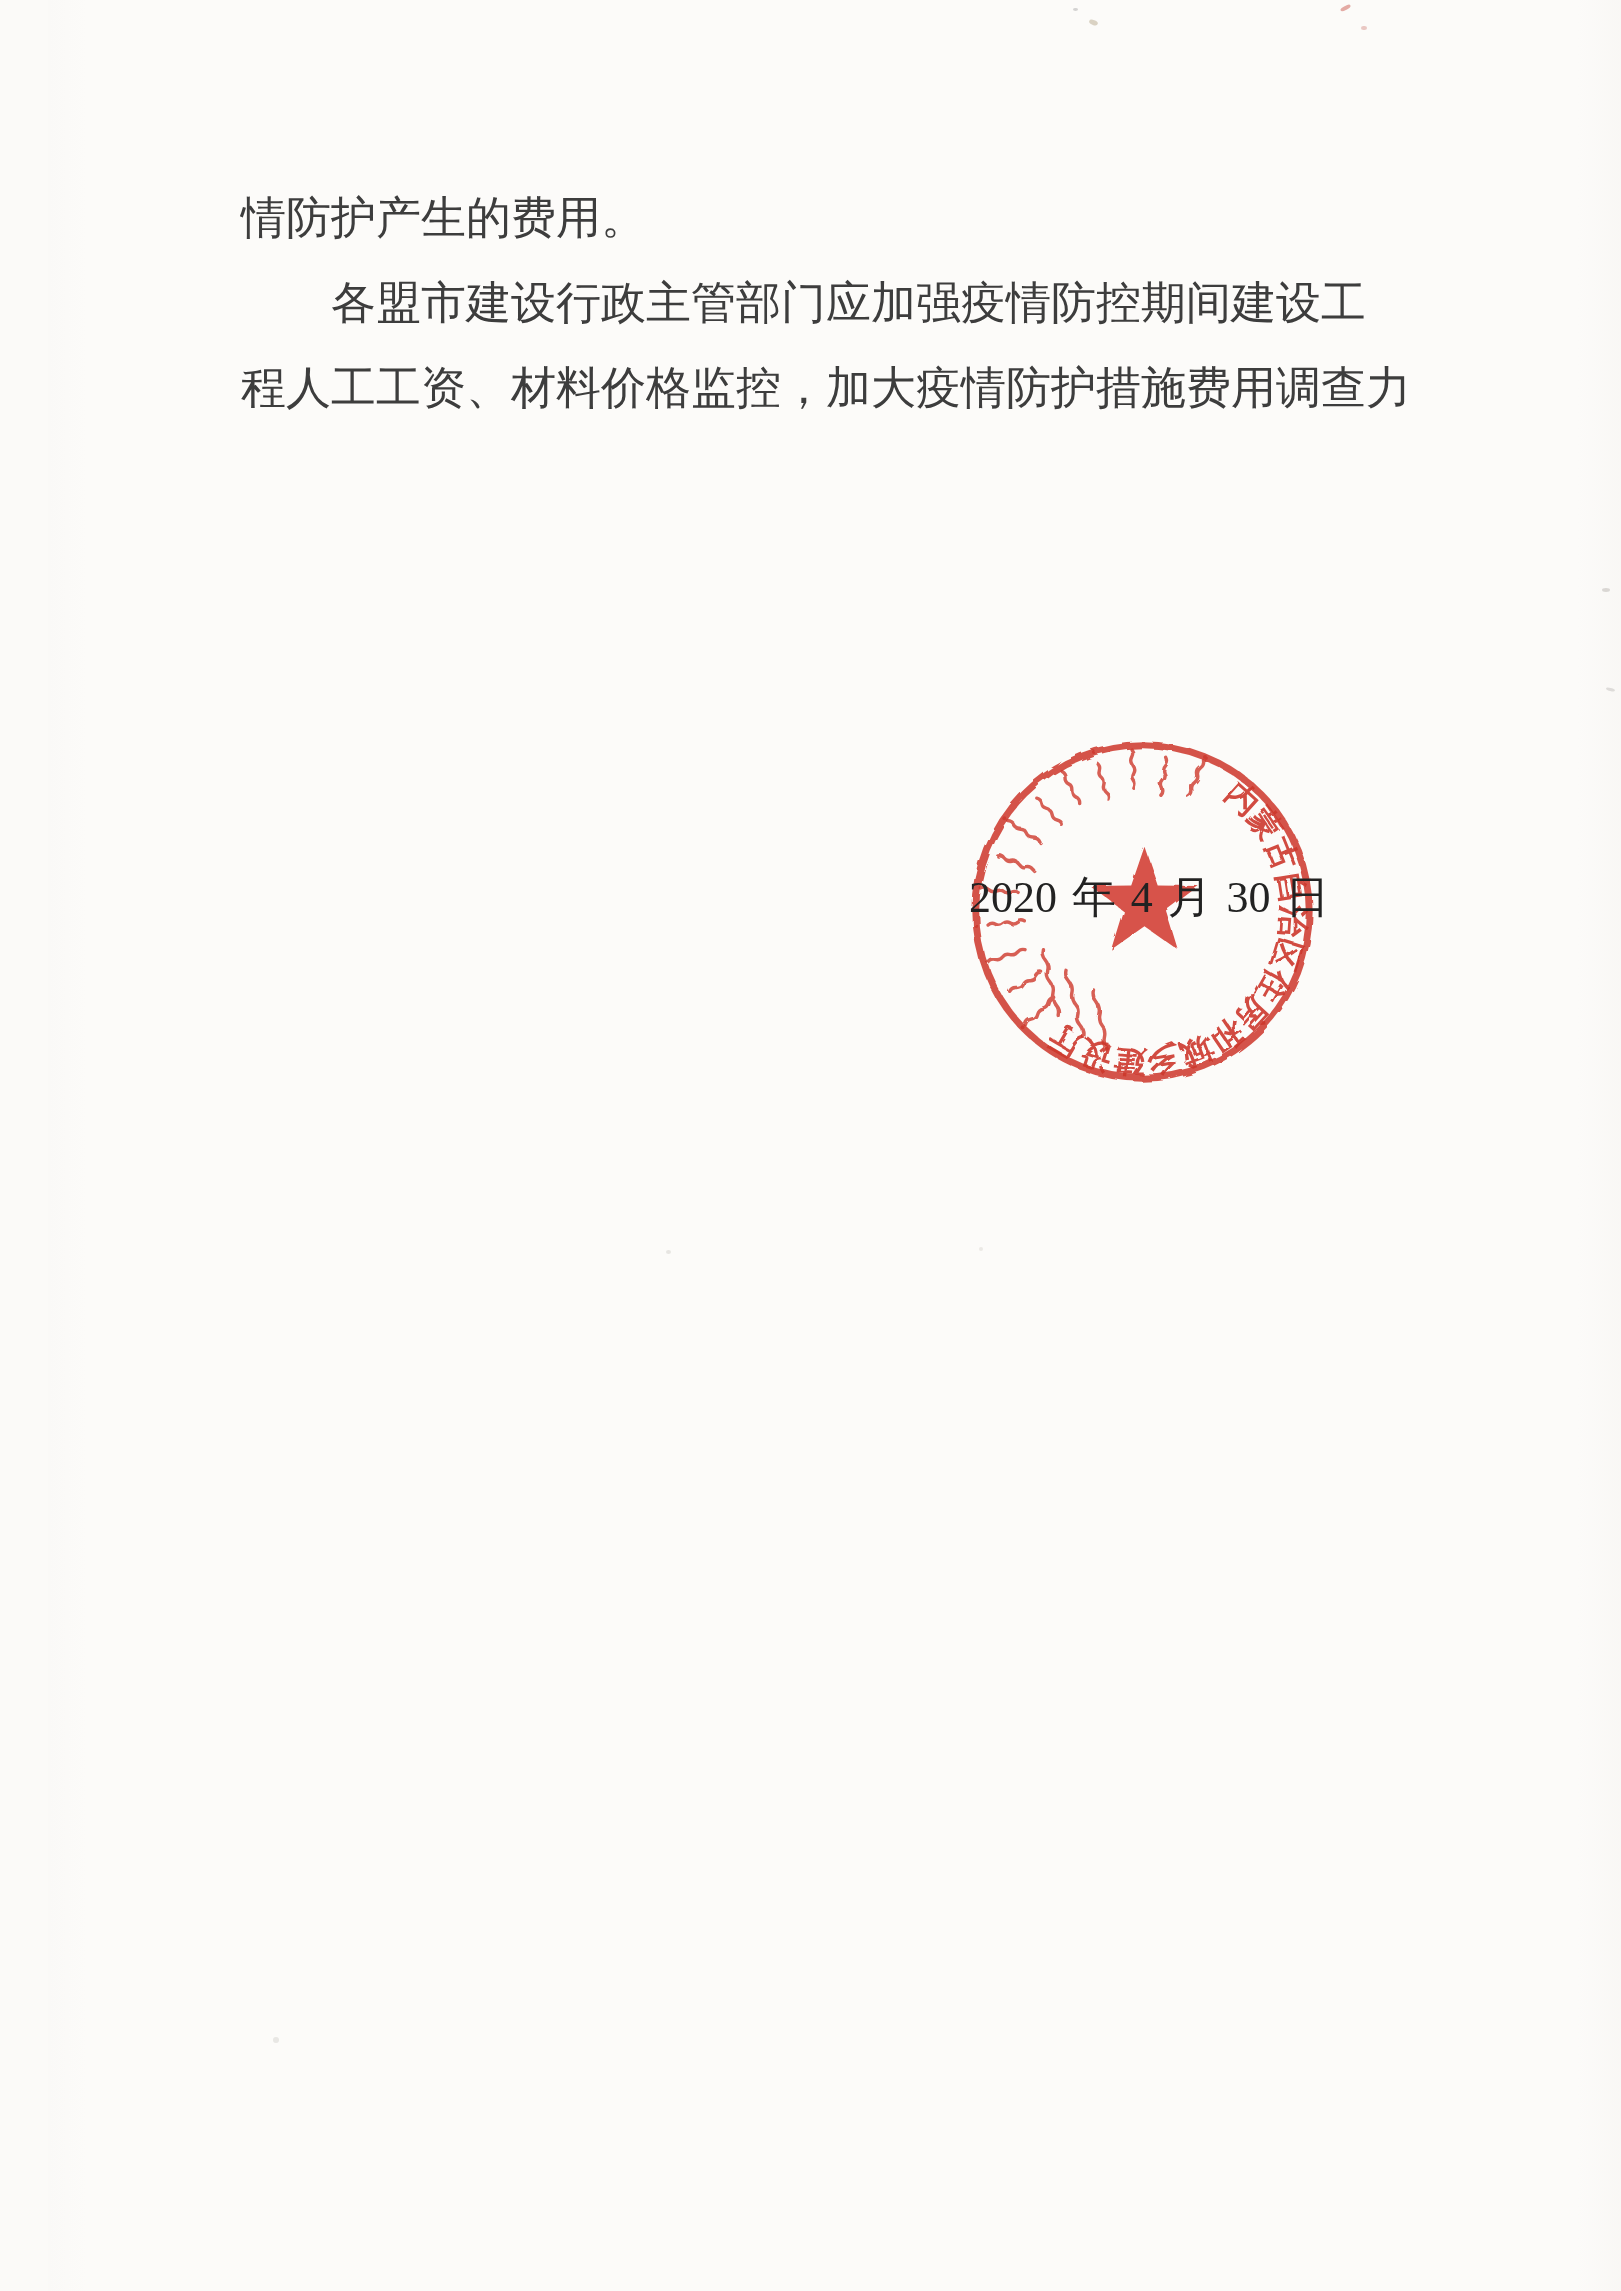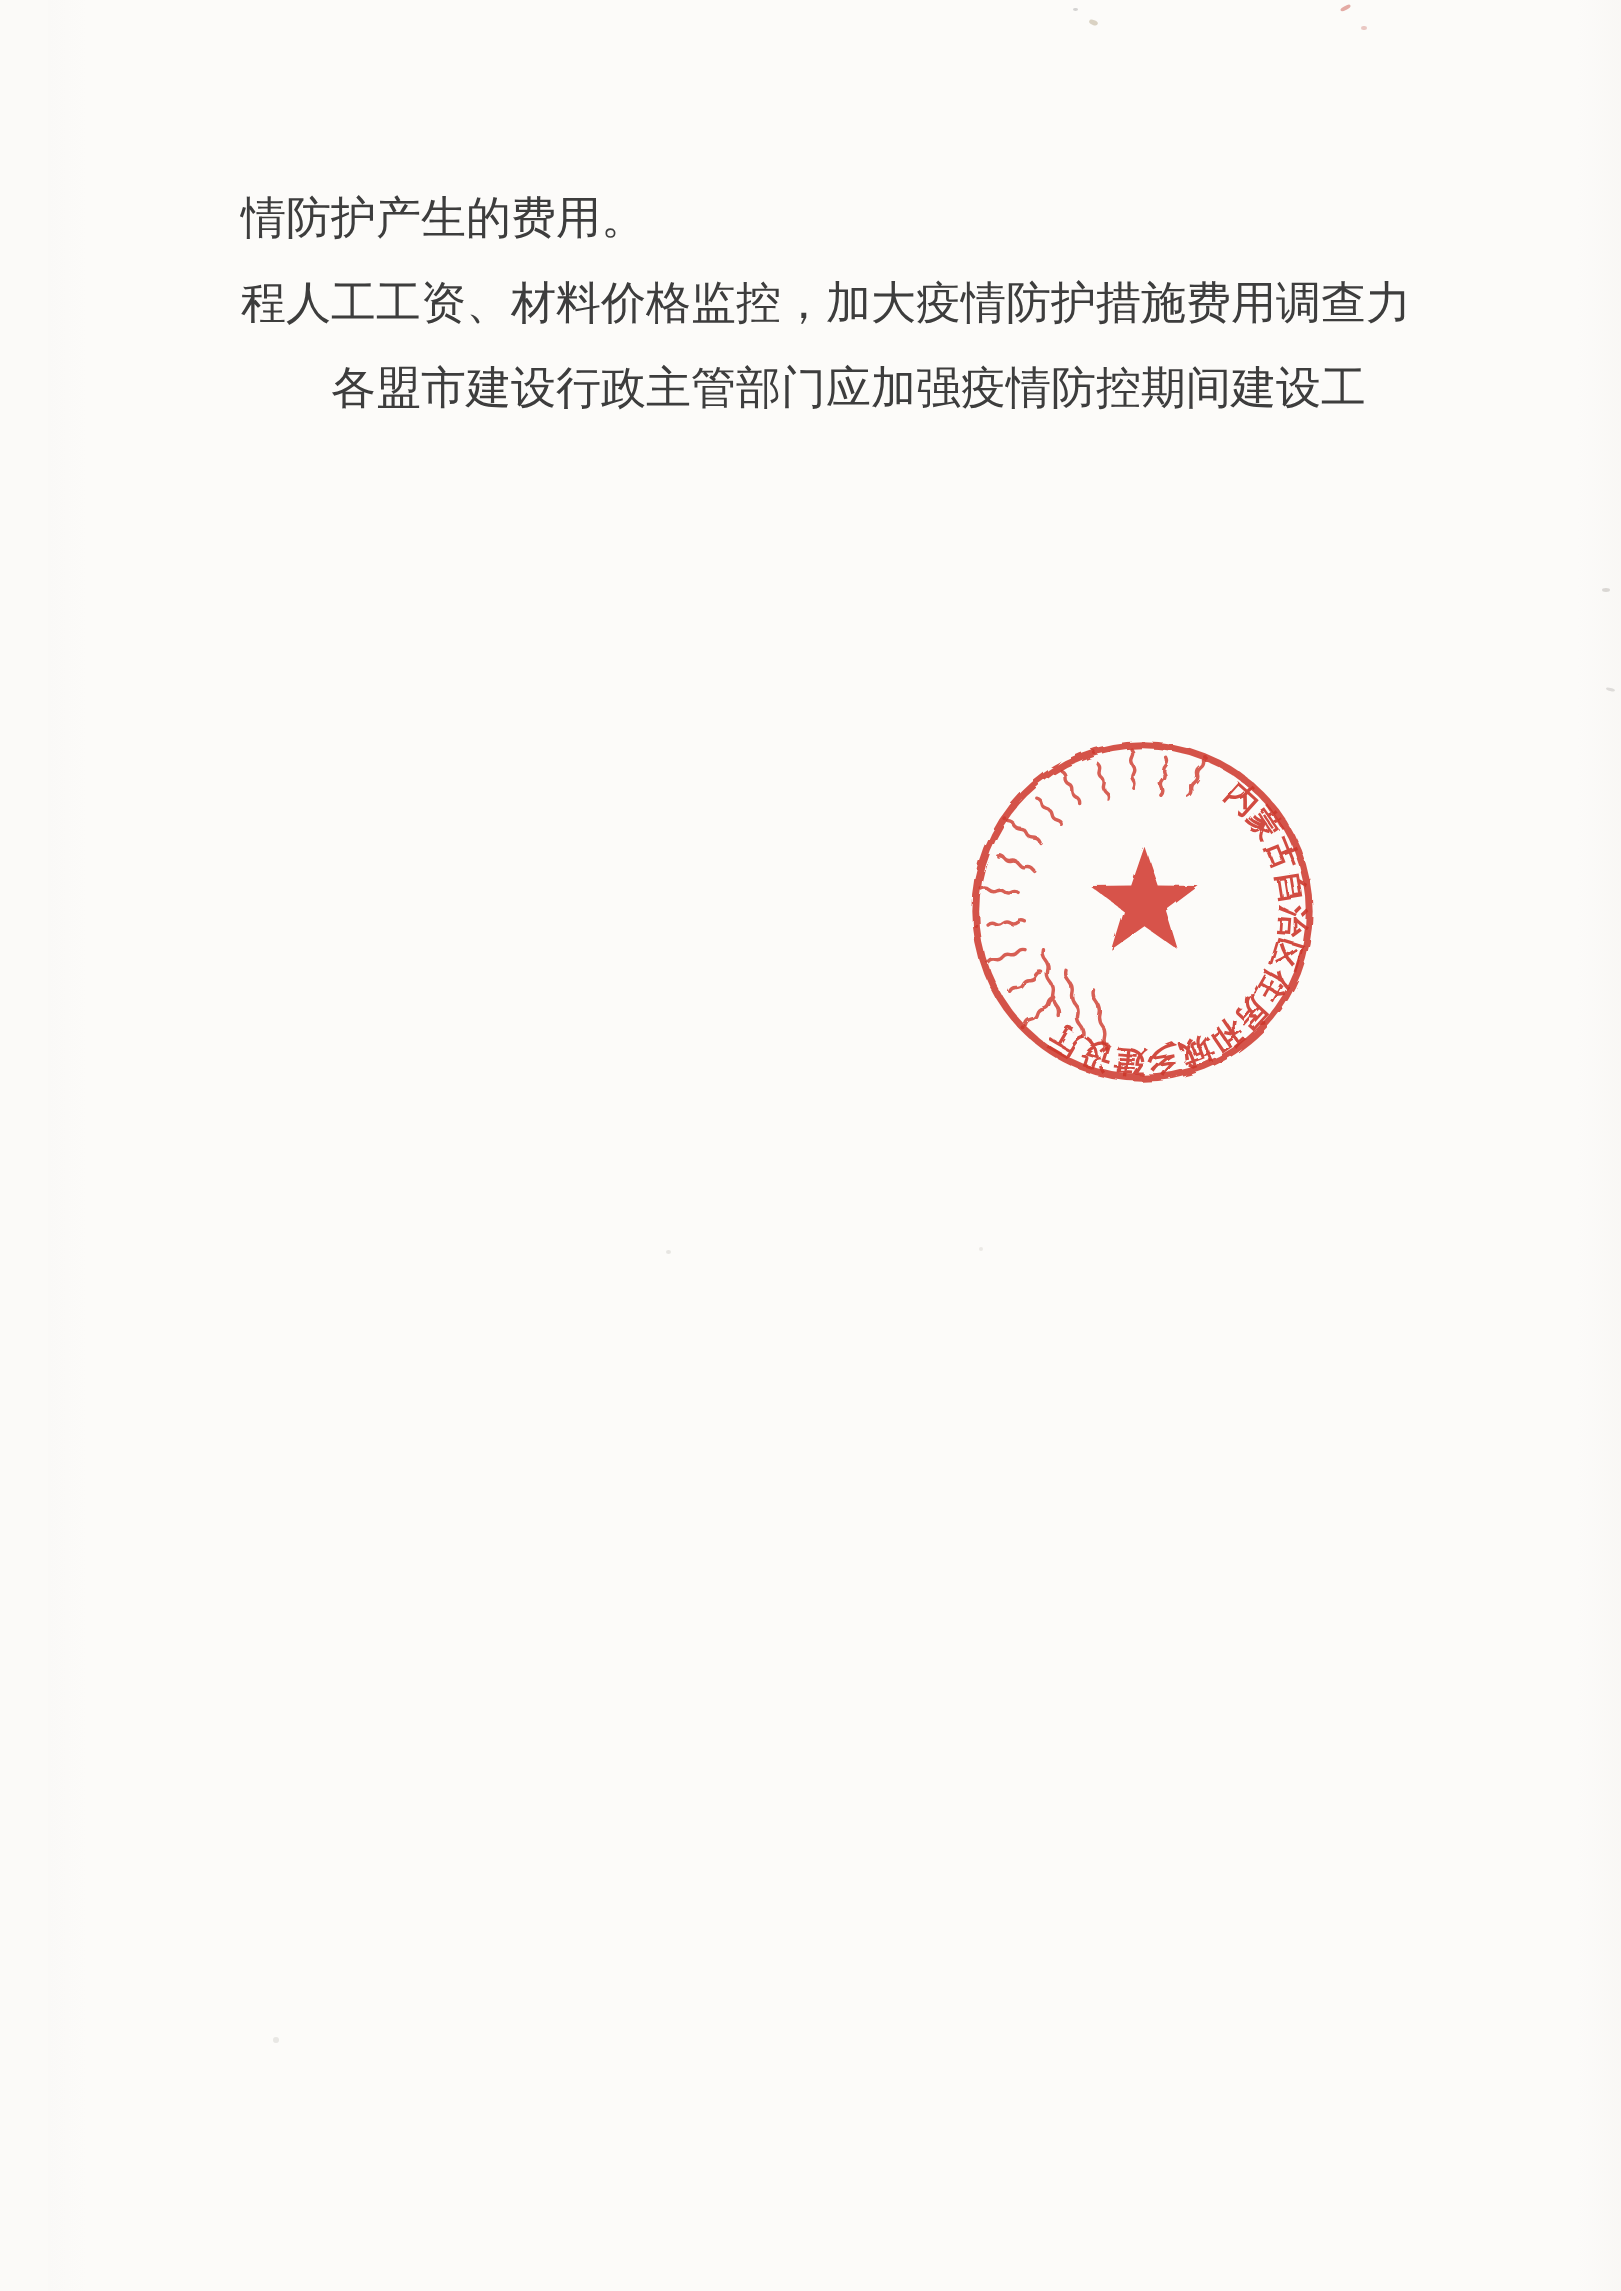--- a/index.html
+++ b/index.html
@@ -32,22 +32,22 @@
   .sp8{left:618px;top:1250px;width:4.9px;height:3.9px;background:#b5b2ad;opacity:.3;}
   .sp9{left:931px;top:1247px;width:3.9px;height:3.9px;background:#c2bfba;opacity:.3;}
 </style>
 </head>
 <body>
 
 <div class="page">
 
   <div class="doc-text">
       <div class="line">情防护产生的费用。</div>
+      <div class="line indent">各盟市建设行政主管部门应加强疫情防控期间建设工</div>
       <div class="line">程人工工资、材料价格监控，加大疫情防护措施费用调查力</div>
-      <div class="line indent">各盟市建设行政主管部门应加强疫情防控期间建设工</div>
     </div>
 
   <div class="stamp">
     <svg viewBox="0 0 364 364">
       <defs>
         <filter id="rough" x="-10%" y="-10%" width="120%" height="120%">
           <feTurbulence type="fractalNoise" baseFrequency="0.045" numOctaves="2" result="n"></feTurbulence>
           <feDisplacementMap in="SourceGraphic" in2="n" scale="6"></feDisplacementMap>
         </filter>
         <path id="orgArc" d="M 264.1 64.9 A 143 143 0 1 1 93.9 294.7" fill="none"></path>
@@ -82,20 +82,21 @@
             <path d="M229.2 65.2 Q233.1 62.4 232.2 57.8 Q231.3 53.1 235.2 50.3 Q239.1 47.6 238.2 42.9 Q237.3 38.2 241.2 35.5 Q245.1 32.8 244.2 28.1"></path>
             <circle cx="245.7" cy="24.4" r="2" fill="#cd372c" stroke="none"></circle>
             <path d="M80.0 220.0 Q78.4 226.4 82.7 231.3 Q86.9 236.3 85.3 242.7 Q83.7 249.0 88.0 254.0 Q92.3 259.0 90.7 265.3 Q89.1 271.7 93.3 276.7 Q97.6 281.6 96.0 288.0"></path>
             <path d="M104.0 242.0 Q102.6 248.4 107.0 253.3 Q111.4 258.2 110.0 264.7 Q108.6 271.1 113.0 276.0 Q117.4 280.9 116.0 287.3 Q114.6 293.8 119.0 298.7 Q123.4 303.6 122.0 310.0"></path>
             <path d="M132.0 262.0 Q130.5 268.7 134.8 274.0 Q139.1 279.3 137.6 286.0 Q136.1 292.7 140.4 298.0 Q144.7 303.3 143.2 310.0 Q141.7 316.7 146.0 322.0"></path>
           </g>
       </g>
     </svg>
   </div>
 
+  <div class="date-line">2020 年 4 月 30 日</div>
 
   <div class="speckle sp1"></div>
   <div class="speckle sp2"></div>
   <div class="speckle sp3"></div>
   <div class="speckle sp4"></div>
   <div class="speckle sp5"></div>
   <div class="speckle sp6"></div>
   <div class="speckle sp7"></div>
   <div class="speckle sp8"></div>
   <div class="speckle sp9"></div>

